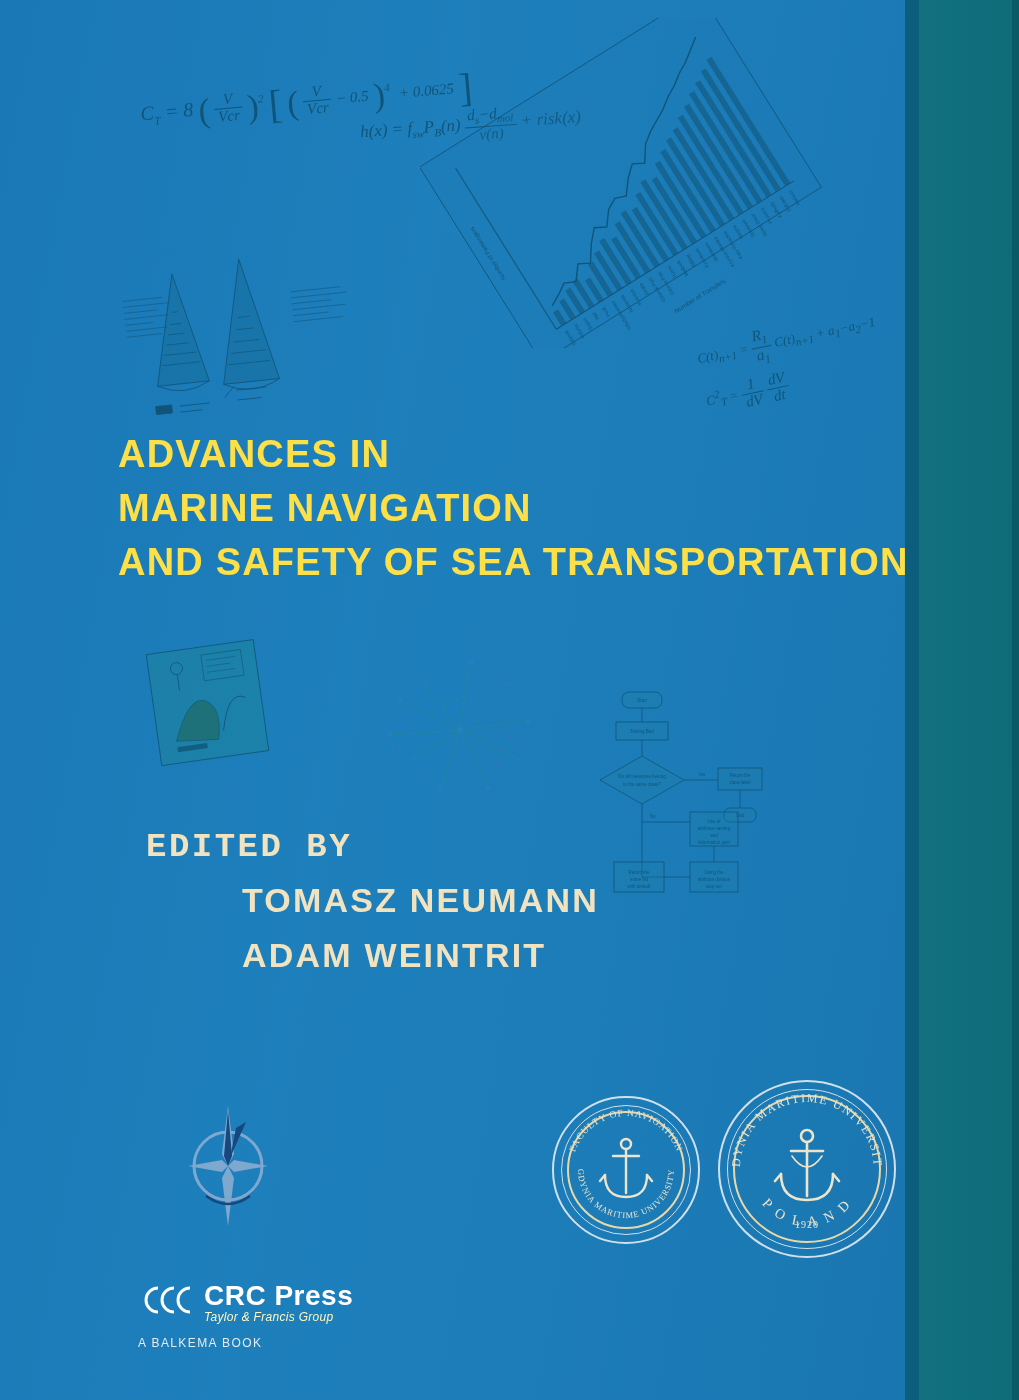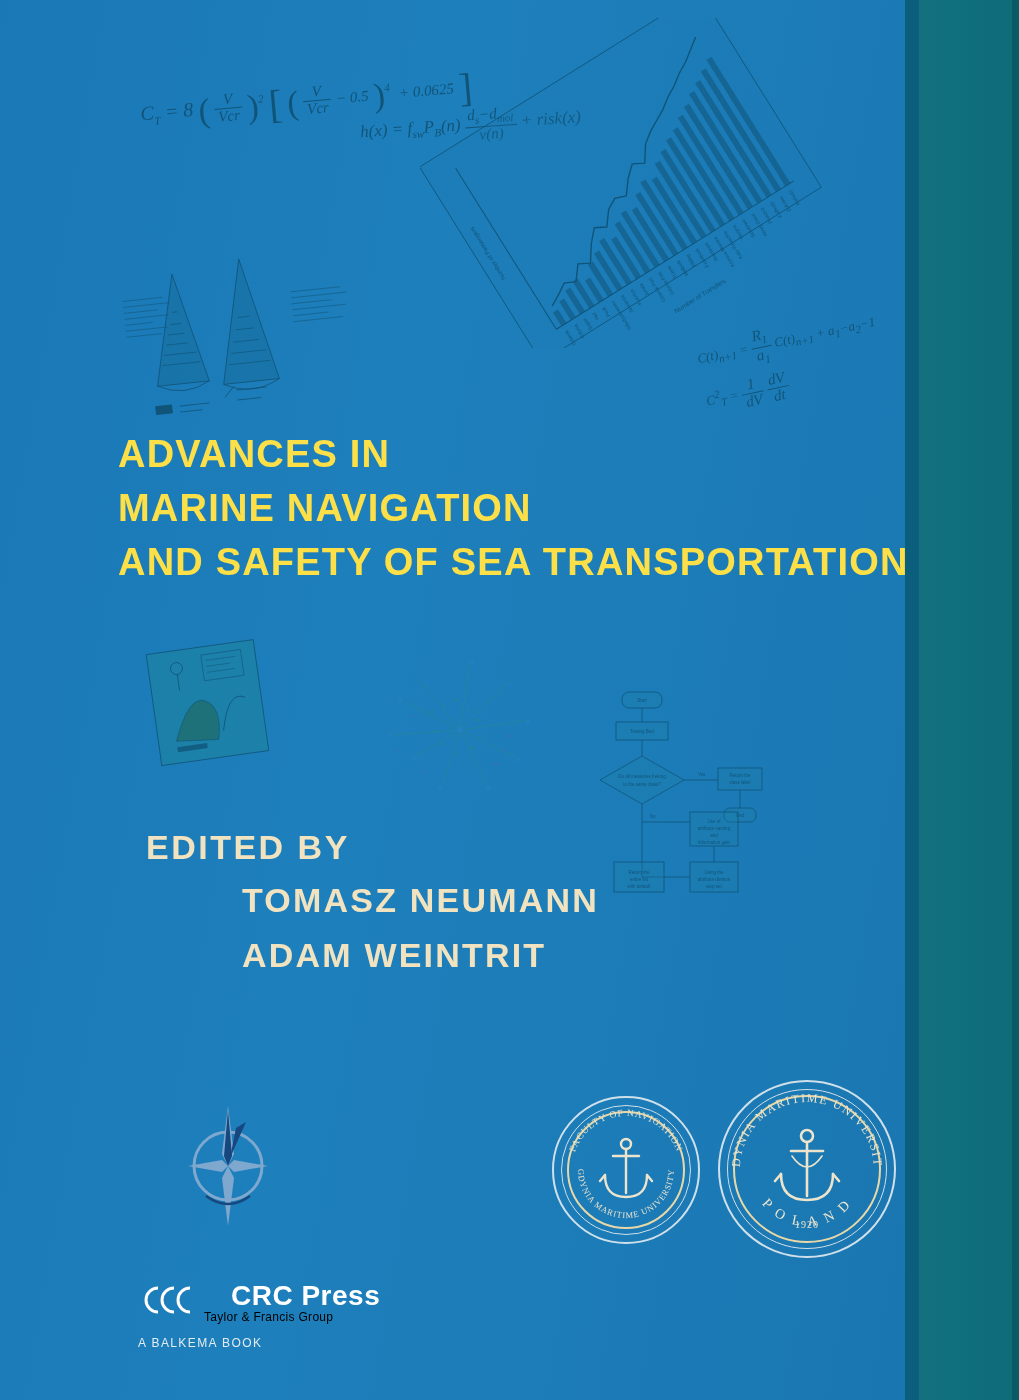--- a/index.html
+++ b/index.html
@@ -68,20 +68,21 @@
     top: 822px;
     width: 700px;
   }
   .edited-by {
     color: #f2e3c0;
     font-size: 34px;
     font-weight: bold;
     letter-spacing: 2.5px;
     line-height: 1.5;
     text-transform: uppercase;
+    font-family: Liberation Mono, monospace;
   }
   .editor-name {
     color: #f2e3c0;
     font-size: 34px;
     font-weight: bold;
     letter-spacing: 2.2px;
     line-height: 1.62;
     text-transform: uppercase;
     padding-left: 96px;
   }
@@ -208,29 +209,29 @@
     width: 56px; height: 44px;
   }
   .crc-name {
     position: absolute;
     left: 66px;
     top: 2px;
     color: #ffffff;
     font-size: 28px;
     font-weight: bold;
     letter-spacing: 0.5px;
-    margin-left: 27px;
   }
   .crc-sub {
     position: absolute;
     left: 66px;
     top: 32px;
-    color: #000000;
+    color: #fef9c3;
     font-size: 12px;
     letter-spacing: 0.3px;
+    font-style: italic;
   }
   .balkema {
     position: absolute;
     left: 138px;
     top: 1336px;
     color: #e3ecf1;
     font-size: 12px;
     letter-spacing: 1.4px;
     text-align: center;
   }

